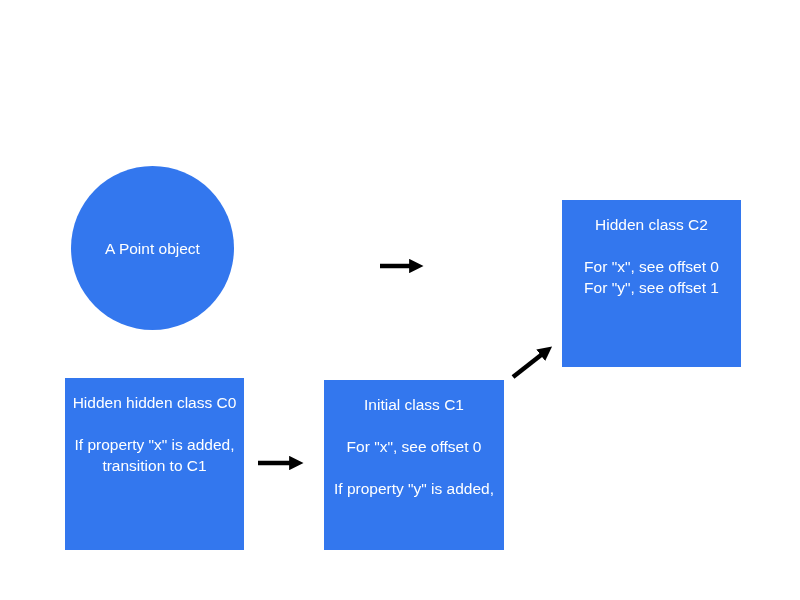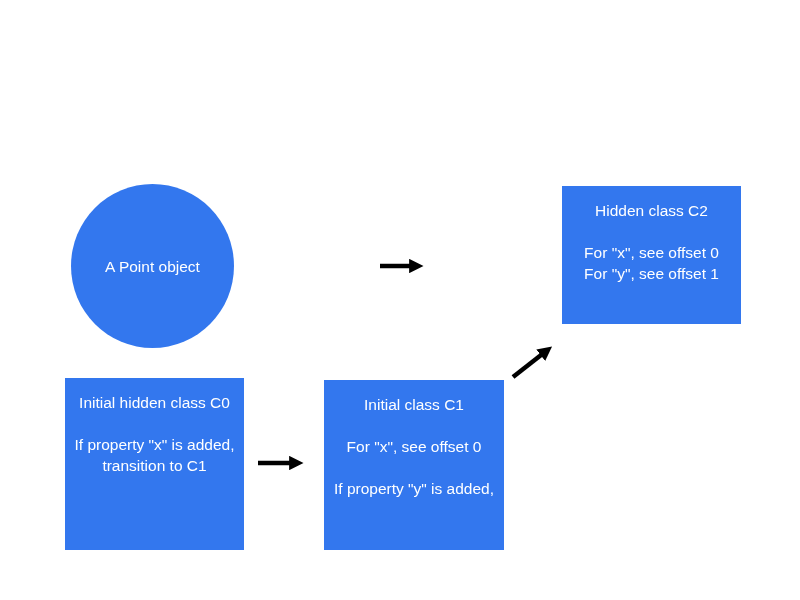--- a/index.html
+++ b/index.html
@@ -34,42 +34,42 @@
   }
   .tline {
     min-height: 21px;
     line-height: 21px;
     white-space: nowrap;
   }
   .circle-label {
     white-space: nowrap;
     line-height: 21px;
   }
-  #node-point {  left: 71px;  top: 184px; width: 163px; height: 164px; justify-content: center; }
+  #node-point {  left: 71px;  top: 166px; width: 163px; height: 164px; justify-content: center; }
   #node-c0   {  left: 65px;  top: 378px; width: 179px; height: 172px; }
   #node-c1   {  left: 324px; top: 380px; width: 180px; height: 170px; }
-  #node-c2   {  left: 562px; top: 186px; width: 179px; height: 138px; }
+  #node-c2   {  left: 562px; top: 200px; width: 179px; height: 167px; }
   svg.arrows {
     position: absolute;
     left: 0; top: 0;
     width: 800px; height: 600px;
     pointer-events: none;
   }
 </style>
 </head>
 <body>
 
 <div class="canvas">
 
   <div class="node node--circle" id="node-point">
     <span class="circle-label">A Point object</span>
   </div>
 
   <div class="node node--rect" id="node-c0">
-    <div class="tline">Initial hidden class C0</div>
+    <div class="tline">Hidden hidden class C0</div>
     <div class="tline"></div>
     <div class="tline">If property "x" is added,</div>
     <div class="tline">transition to C1</div>
   </div>
 
   <div class="node node--rect" id="node-c1">
     <div class="tline">Initial class C1</div>
     <div class="tline"></div>
     <div class="tline">For "x", see offset 0</div>
     <div class="tline"></div>

